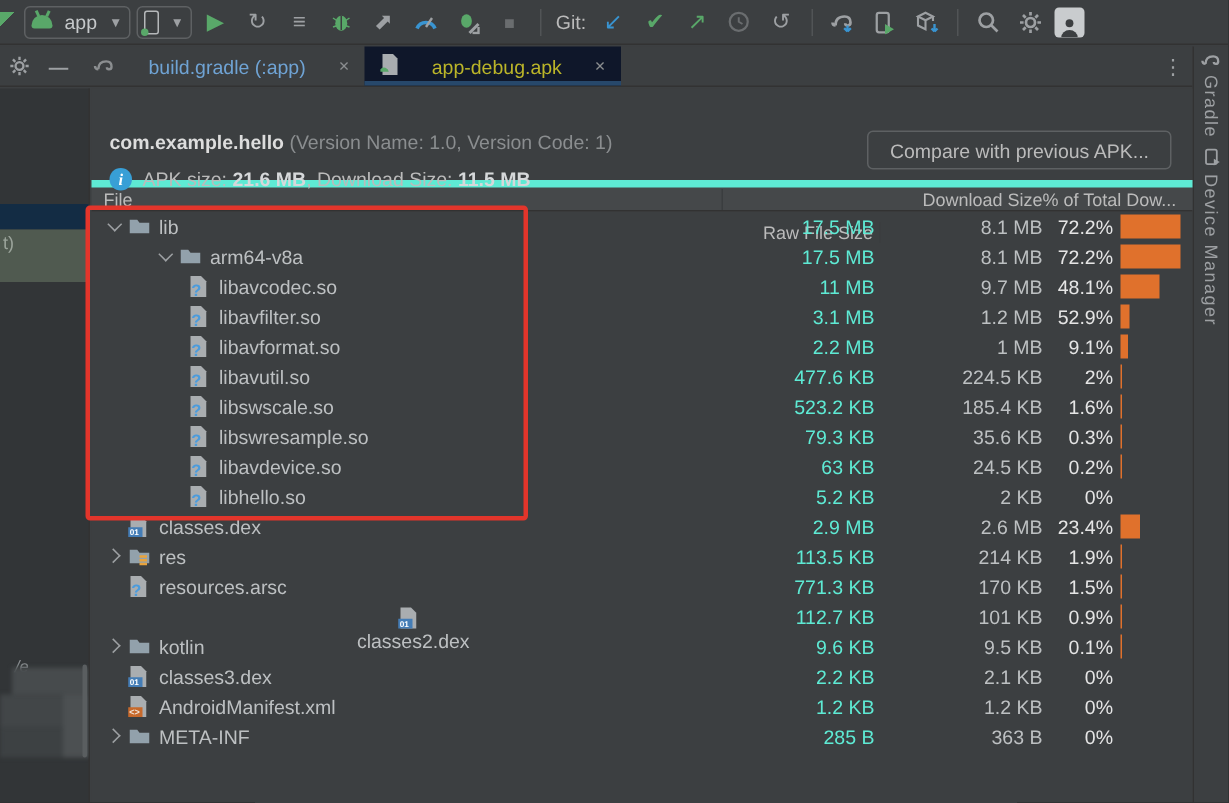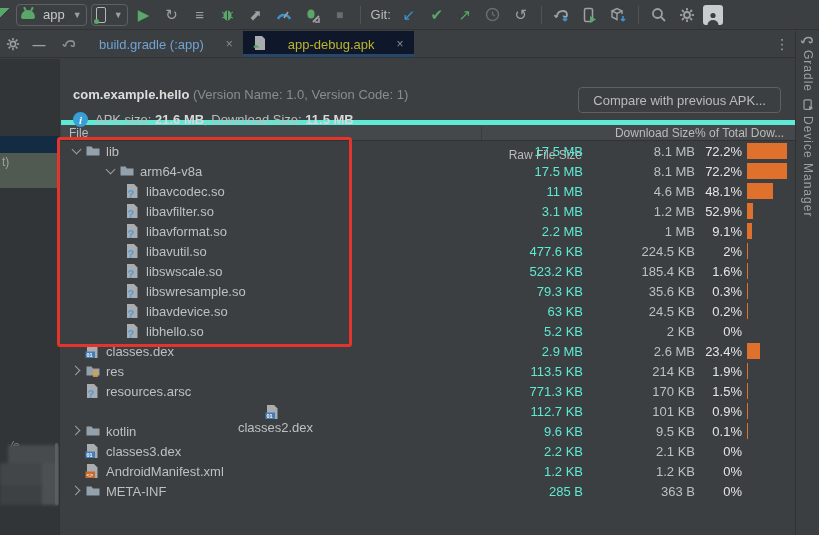--- a/index.html
+++ b/index.html
@@ -371,21 +371,21 @@
             <span class="chev"></span>
             <span class="fic">
               <svg width="14" height="16" viewBox="0 0 14 16">
                 <path d="M2 1 h7 l3.5 3.5 V15 H2 z" fill="#a9adb0"></path>
                 <text x="2.5" y="14.5" fill="#4b9bdc" font-size="11" font-weight="bold" font-family="Liberation Sans,sans-serif">?</text>
               </svg>
             </span>
             <span>libavcodec.so</span>
           </div>
           <div class="c-raw">11 MB</div>
-          <div class="c-dl">4.6 MB</div>
+          <div class="c-dl">9.7 MB</div>
           <div class="c-pct">48.1%</div>
           <div class="c-bar">
             <div class="bar" style="width: 26.455px; background: rgb(224, 113, 44);"></div>
           </div>
         </div>
         <div class="trow">
           <div class="c-name" style="padding-left: 48px;">
             <span class="chev"></span>
             <span class="fic">
               <svg width="14" height="16" viewBox="0 0 14 16">

